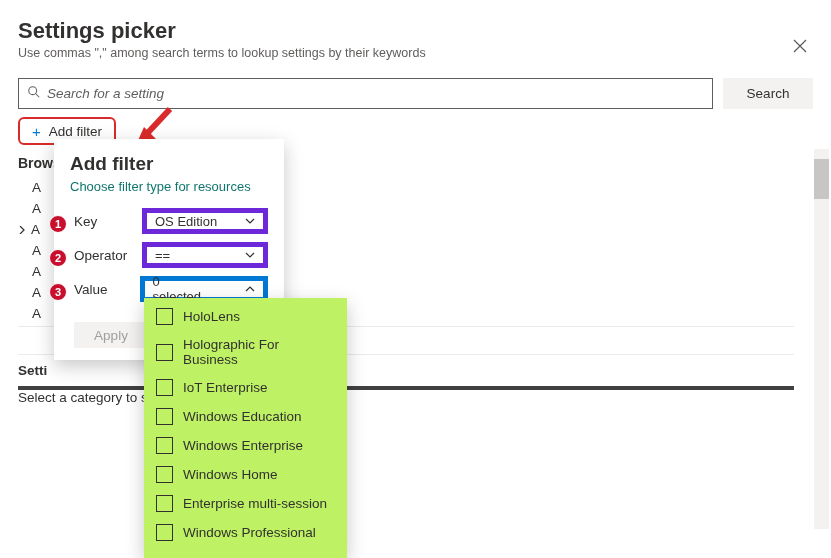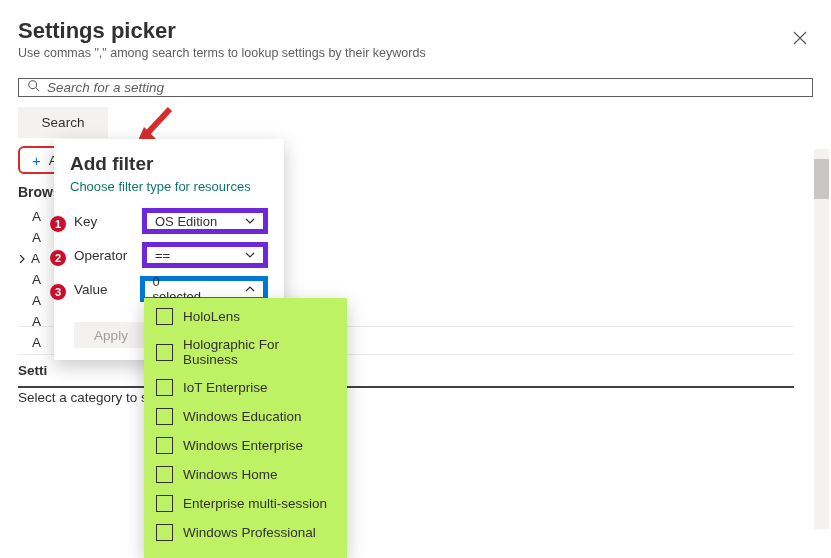--- a/index.html
+++ b/index.html
@@ -1,23 +1,23 @@
 <!DOCTYPE html>
 <html><head>
   <meta charset="utf-8">
   <style>
     * { box-sizing: border-box; margin: 0; padding: 0; font-family: "Segoe UI", Arial, sans-serif; }
     body { background: #fff; color: #323130; width: 831px; height: 558px; overflow: hidden; position: relative; padding: 18px 18px 0 18px; }
 
-    .header-row { display: flex; justify-content: space-between; align-items: center; }
+    .header-row { display: flex; justify-content: space-between; align-items: flex-end; }
     .title { font-size: 22px; font-weight: 600; color: #323130; }
     .subtitle { font-size: 12.5px; color: #605e5c; margin-top: 2px; }
     .close-btn { font-size: 18px; color: #605e5c; cursor: pointer; padding: 2px 6px; }
 
-    .search-row { display: flex; margin-top: 18px; gap: 10px; flex-direction: column; }
+    .search-row { display: flex; margin-top: 18px; gap: 10px; }
     .search-box { flex: 1; border: 1px solid #605e5c; height: 31px; display: flex; align-items: center; padding: 0 8px; }
     .search-icon { color: #605e5c; font-size: 14px; margin-right: 6px; }
     .search-input { border: none; outline: none; flex: 1; font-size: 13.5px; color: #323130; background: transparent; }
     .search-input::placeholder { color: #605e5c; font-style: italic; }
     .search-btn { width: 90px; height: 31px; background: #f3f2f1; border: none; color: #323130; font-size: 13.5px; cursor: pointer; }
 
     .addfilter-btn { margin-top: 8px; height: 28px; padding: 0 12px; display: inline-flex; align-items: center; gap: 8px; border: 2px solid #d92b2b; border-radius: 6px; background: #fff; cursor: pointer; }
     .addfilter-btn .plus { color: #0078d4; font-size: 15px; font-weight: 400; }
     .addfilter-btn .lbl { color: #323130; font-size: 13.5px; }
 
@@ -46,21 +46,21 @@
 
     .apply-btn { width: 74px; height: 26px; background: #f3f2f1; border: none; color: #a19f9d; font-size: 13.5px; margin-top: 12px; margin-left: 4px; cursor: default; }
 
     .dropdown-list { position: absolute; left: 144px; top: 298px; width: 203px; height: 260px; background: #bef264; box-shadow: 0 6px 18px rgba(0,0,0,0.22); z-index: 20; display: flex; flex-direction: column; }
     .dd-items { flex: 1; padding: 4px 0; overflow: hidden; }
     .dd-item { display: flex; align-items: center; padding: 6px 12px; font-size: 13.5px; cursor: pointer; gap: 10px; }
     .dd-check { width: 17px; height: 17px; border: 1px solid #323130; flex-shrink: 0; }
     .dd-scroll { width: 16px; background: #f3f2f1; position: relative; }
     .dd-thumb { position: absolute; top: 0; width: 100%; height: 62px; background: #c8c6c4; }
 
-    .settings-name { position: absolute; left: 18px; top: 354px; font-size: 13.5px; font-weight: 600; border-top: 1px solid #edebe9; border-bottom: 2px solid #404040; width: 776px; padding: 8px 0; }
+    .settings-name { position: absolute; left: 18px; top: 354px; font-size: 13.5px; font-weight: 600; border-top: 1px solid #edebe9; border-bottom: 4px solid #404040; width: 776px; padding: 8px 0; }
     .select-cat { position: absolute; left: 18px; top: 390px; font-size: 13.5px; color: #323130; }
 
     .right-scroll { position: absolute; right: 2px; top: 149px; width: 15px; height: 380px; background: #f3f2f1; }
     .right-thumb { width: 100%; height: 40px; background: #c8c6c4; position: absolute; top: 10px; }
 
     .hr-top { position: absolute; left: 18px; top: 326px; width: 776px; border-top: 1px solid #edebe9; }
   </style>
 </head>
 <body>
 

